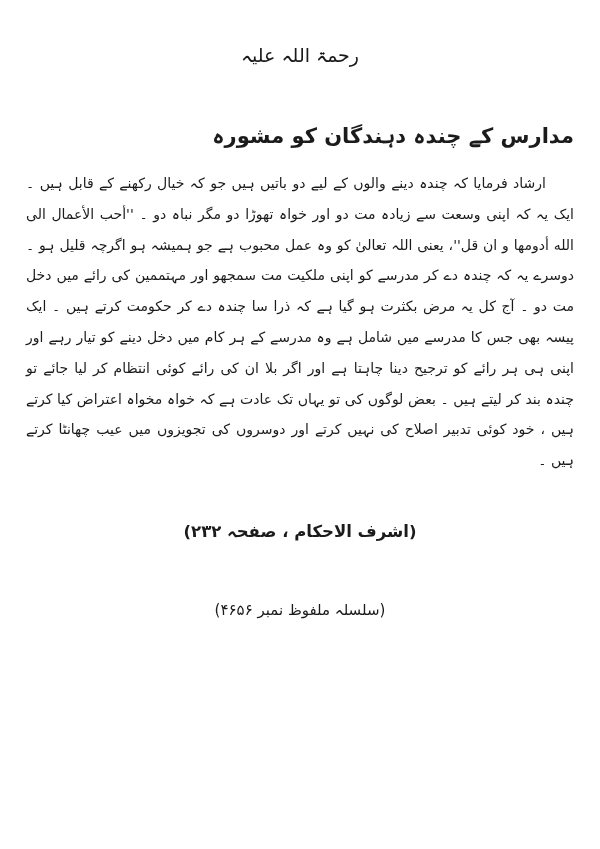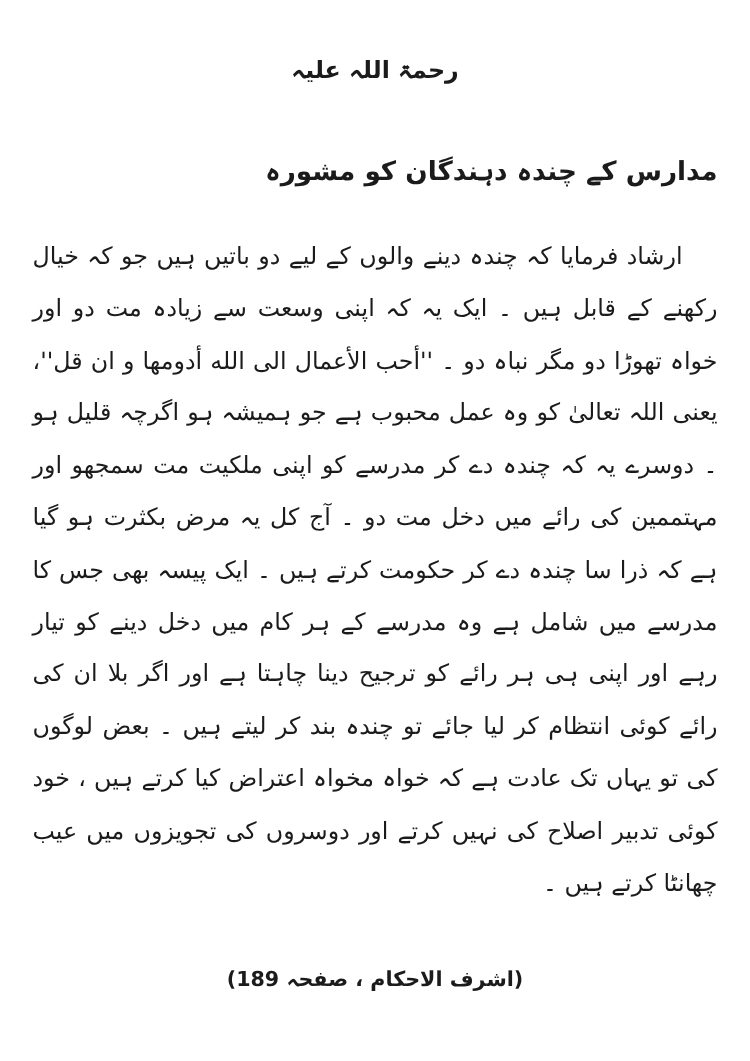--- a/index.html
+++ b/index.html
@@ -27,30 +27,30 @@
     text-align: center;
     font-size: 22px;
     font-weight: bold;
     line-height: 1.7;
     letter-spacing: 0px;
   }
   .honorific {
     margin-top: 16px;
     text-align: center;
     font-size: 19px;
-    font-weight: bold;
+    font-weight: normal;
   }
   .section-title {
     margin-top: 58px;
     font-size: 21px;
     font-weight: bold;
   }
   .body-text {
-    margin-top: 36px;
-    font-size: 19px;
+    margin-top: 20px;
+    font-size: 14px;
     line-height: 2.2;
     text-align: justify;
     text-justify: inter-word;
     text-indent: 28px;
     direction: rtl;
   }
   .citation {
     margin-top: 46px;
     text-align: center;
     font-size: 16.5px;
@@ -67,17 +67,17 @@
 
 <div class="page">
 
 
   <div class="honorific">رحمۃ اللہ علیہ</div>
 
   <h2 class="section-title">مدارس کے چندہ دہندگان کو مشورہ</h2>
 
   <p class="body-text">ارشاد فرمایا کہ چندہ دینے والوں کے لیے دو باتیں ہیں جو کہ خیال رکھنے کے قابل ہیں ۔ ایک یہ کہ اپنی وسعت سے زیادہ مت دو اور خواہ تھوڑا دو مگر نباہ دو ۔ ''أحب الأعمال الی الله أدومها و ان قل''، یعنی اللہ تعالیٰ کو وہ عمل محبوب ہے جو ہمیشہ ہو اگرچہ قلیل ہو ۔ دوسرے یہ کہ چندہ دے کر مدرسے کو اپنی ملکیت مت سمجھو اور مہتممین کی رائے میں دخل مت دو ۔ آج کل یہ مرض بکثرت ہو گیا ہے کہ ذرا سا چندہ دے کر حکومت کرتے ہیں ۔ ایک پیسہ بھی جس کا مدرسے میں شامل ہے وہ مدرسے کے ہر کام میں دخل دینے کو تیار رہے اور اپنی ہی ہر رائے کو ترجیح دینا چاہتا ہے اور اگر بلا ان کی رائے کوئی انتظام کر لیا جائے تو چندہ بند کر لیتے ہیں ۔ بعض لوگوں کی تو یہاں تک عادت ہے کہ خواہ مخواہ اعتراض کیا کرتے ہیں ، خود کوئی تدبیر اصلاح کی نہیں کرتے اور دوسروں کی تجویزوں میں عیب چھانٹا کرتے ہیں ۔</p>
 
-  <div class="citation">(اشرف الاحکام ، صفحہ 189)</div>
+  <div class="citation">(اشرف الاحکام ، صفحہ ۲۳۲)</div>
 
   <div class="series-number">(سلسلہ ملفوظ نمبر ۴۶۵۶)</div>
 
 </div>
 
 </body></html>

